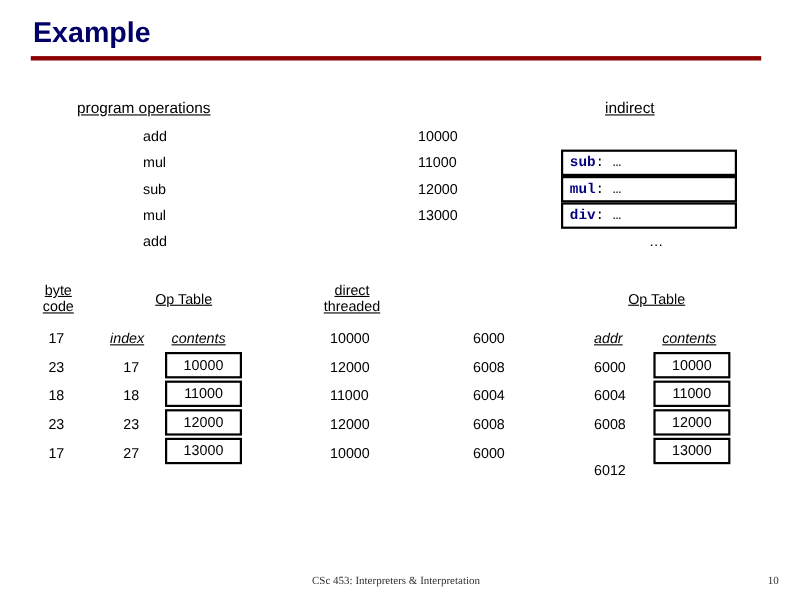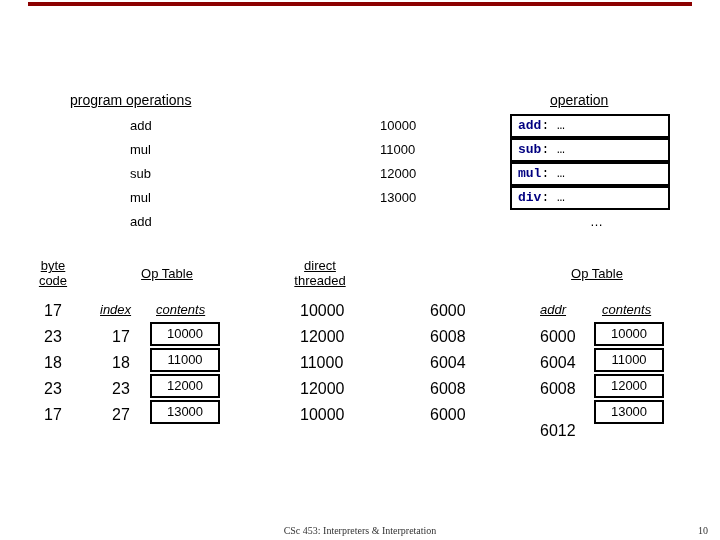--- a/index.html
+++ b/index.html
@@ -61,21 +61,21 @@
   }
   .colhdr-italic {
     position: absolute;
     font-size: 13px;
     text-decoration: underline;
     font-style: italic;
     font-family: Arial, sans-serif;
   }
   .num {
     position: absolute;
-    font-size: 16px;
+    font-size: 13px;
     font-family: Arial, sans-serif;
   }
   .tblbox {
     position: absolute;
     border: 2px solid #000;
     box-sizing: border-box;
     font-size: 13px;
     text-align: center;
     line-height: 20px;
     font-family: Arial, sans-serif;
@@ -85,37 +85,37 @@
     bottom: 6px;
     font-size: 10px;
     color: #333;
     font-family: Liberation Serif, serif;
   }
 </style>
 </head>
 <body>
 <div class="slide">
 
+<div class="title">Example</div>
 <div class="rule"></div>
 
 <div class="hdr" style="left:70px; top:90px;">program operations</div>
-<div class="hdr" style="left:550px; top:90px;">operation</div>
+<div class="hdr" style="left:550px; top:90px;">indirect</div>
 
 <div class="cell mono" style="left:130px; top:116px;">add</div>
 <div class="cell mono" style="left:130px; top:140px;">mul</div>
 <div class="cell mono" style="left:130px; top:164px;">sub</div>
 <div class="cell mono" style="left:130px; top:188px;">mul</div>
 <div class="cell mono" style="left:130px; top:212px;">add</div>
 
 <div class="cell" style="left:380px; top:116px;">10000</div>
 <div class="cell" style="left:380px; top:140px;">11000</div>
 <div class="cell" style="left:380px; top:164px;">12000</div>
 <div class="cell" style="left:380px; top:188px;">13000</div>
 
-<div class="box" style="left:510px; top:112px; width:160px; height:24px;"><span class="kw">add</span><span>: …</span></div>
 <div class="box" style="left:510px; top:136px; width:160px; height:24px;"><span class="kw">sub</span><span>: …</span></div>
 <div class="box" style="left:510px; top:160px; width:160px; height:24px;"><span class="kw">mul</span><span>: …</span></div>
 <div class="box" style="left:510px; top:184px; width:160px; height:24px;"><span class="kw">div</span><span>: …</span></div>
 <div class="cell" style="left:590px; top:212px;">…</div>
 
 <div class="colhdr" style="left:28px; top:256px; width:50px; line-height:15px;">byte code</div>
 <div class="colhdr" style="left:122px; top:264px; width:90px;">Op Table</div>
 <div class="colhdr" style="left:280px; top:256px; width:80px; line-height:15px;">direct threaded</div>
 <div class="colhdr" style="left:552px; top:264px; width:90px;">Op Table</div>
 

